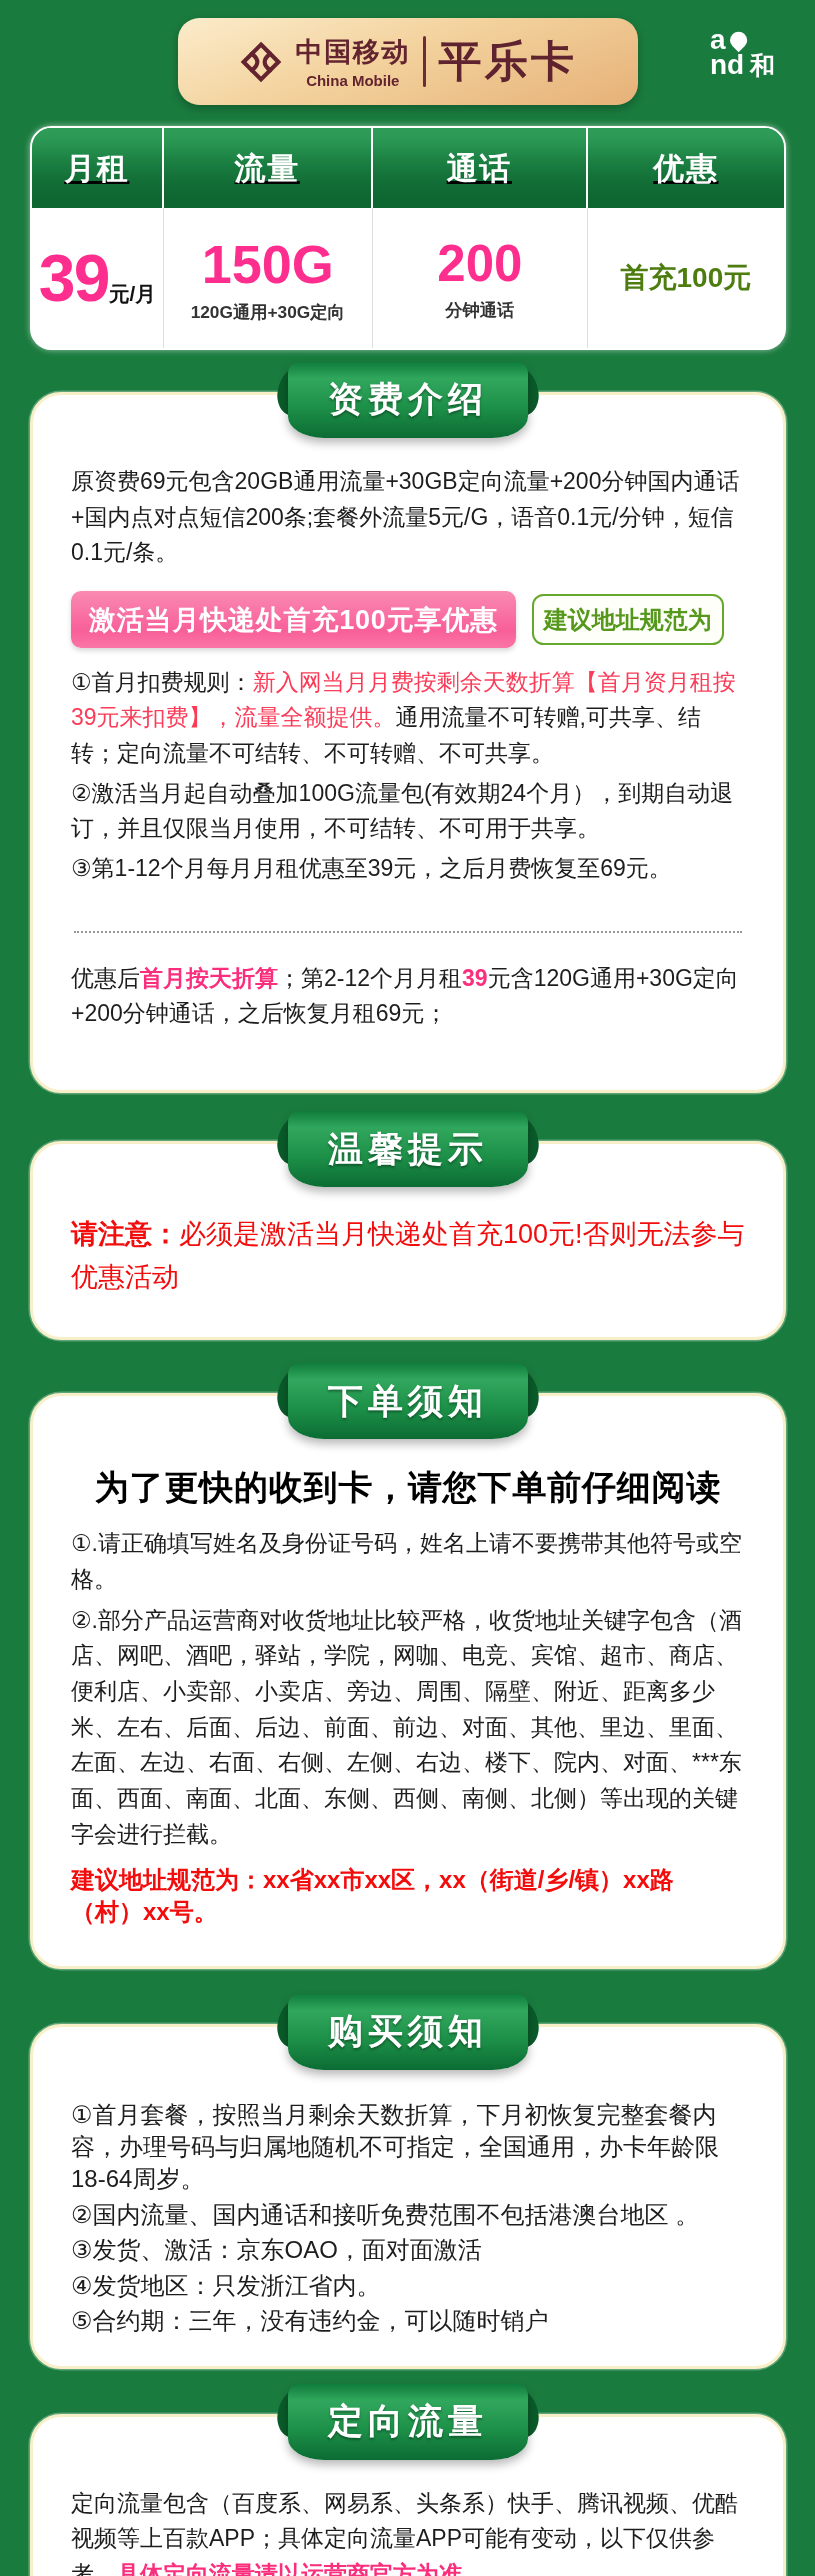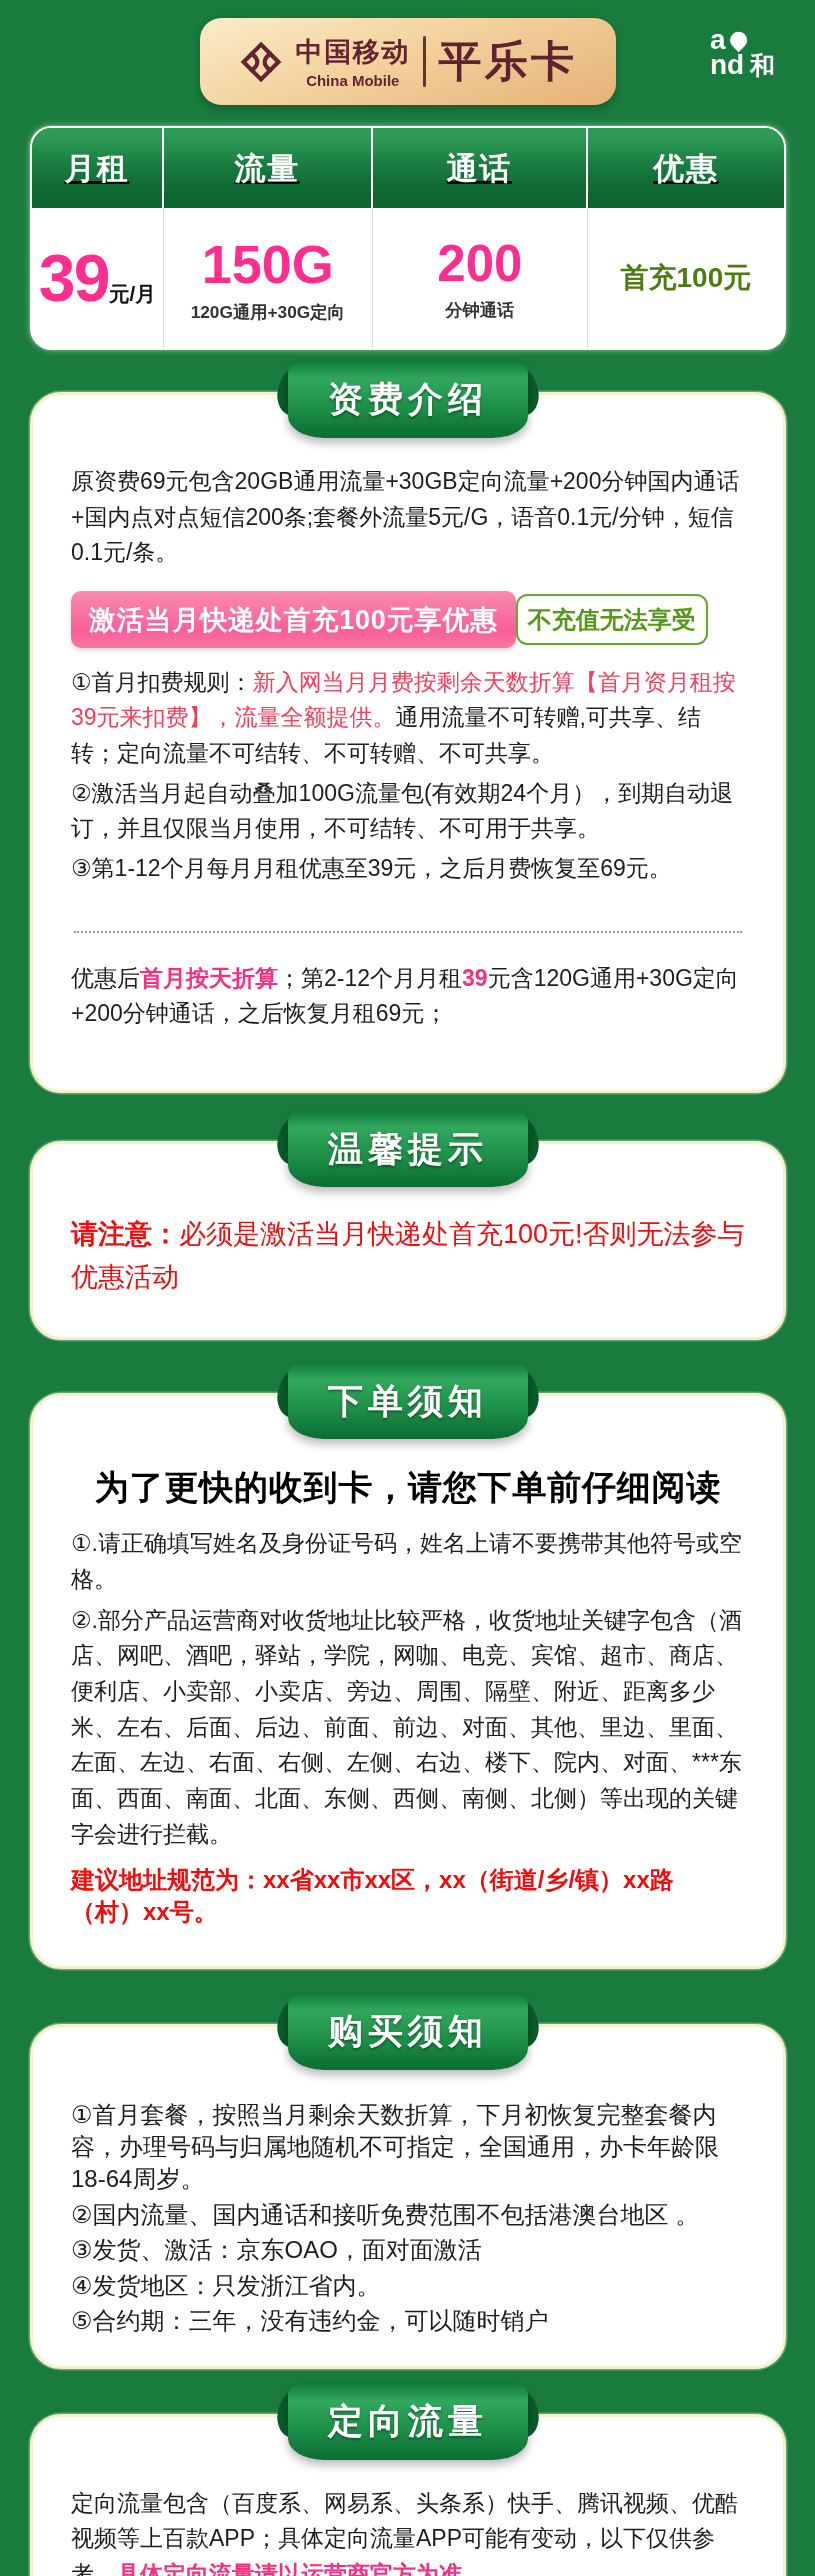--- a/index.html
+++ b/index.html
@@ -6,21 +6,21 @@
   html,body { width:816px; }
   body {
     height:2576px; overflow:hidden;
     background:#1a7b3e;
     font-family:"Liberation Sans","DejaVu Sans",sans-serif;
   }
   .page { position:relative; width:816px; height:2576px; }
 
   
   .badge {
-    width:416px; height:87px; margin:18px auto 0;
+    width:460px; height:87px; margin:18px auto 0;
     background:linear-gradient(160deg,#fbeccb 0%,#f3d29d 45%,#e6b178 100%);
     border-radius:21.4px; display:flex; align-items:center; justify-content:center; gap:13px;
     box-shadow:0 3.3px 8.2px rgba(0,0,0,.25);
   }
   .cm-logo { width:44px; height:44px; flex:0 0 auto; }
   .brand-text { text-align:center; color:#63232f; }
   .brand-cn { font-size:27px; font-weight:800; letter-spacing:1.6px; }
   .brand-en { font-size:15px; font-weight:600; margin-top:1.6px; }
   .badge-divider { width:2.5px; height:51px; background:#6d2c39; border-radius:1.6px; }
   .product-name { font-size:43px; font-weight:900; color:#5f2330; letter-spacing:3.3px; }
@@ -76,21 +76,21 @@
     position:relative; z-index:1; padding:69px 38px 38px;
     box-shadow:0 0 0 1.6px rgba(255,255,255,.3);
   }
 
   .para { font-size:23px; line-height:1.55; color:#1d1d1d; }
   .redish { color:#fb3b57; }
   .pinktext { color:#fb2e7e; font-weight:800; }
 
   
   .card-fees { min-height:692px; padding-bottom:58px; }
-  .banner-row { display:flex; align-items:center; gap:0; margin:20px 0 16.5px; }
+  .banner-row { display:flex; align-items:center; gap:16px; margin:20px 0 16.5px; }
   .pink-banner { background:linear-gradient(180deg,#fa8ab1 0%,#f85f99 70%,#fa76a5 100%);
     color:#fff; font-size:27px; font-weight:900; padding:10.7px 18px; border-radius:10px;
     white-space:nowrap; box-shadow:0 2.5px 5px rgba(0,0,0,.15); letter-spacing:0.8px;}
   .green-pill { border:2.5px solid #66a72e; color:#55981c; font-size:24px; font-weight:800;
     padding:7.4px 10px; border-radius:11.5px; white-space:nowrap; background:#fefff8;}
   .rules p { margin:4.1px 0; }
   .dotted-divider { border:none; border-top:2.5px dotted #979797; margin:44px 3.3px 28px; }
 
   
   .card-tips { min-height:175px; }
@@ -177,21 +177,21 @@
   <section class="sect" style="margin-top:11.5px">
     <div class="ribbon">
       <div class="bar">
           <span>资费介绍</span>
         </div>
     </div>
     <div class="card card-fees">
       <p class="para">原资费69元包含20GB通用流量+30GB定向流量+200分钟国内通话+国内点对点短信200条;套餐外流量5元/G，语音0.1元/分钟，短信0.1元/条。</p>
       <div class="banner-row">
         <span class="pink-banner">激活当月快递处首充100元享优惠</span>
-        <span class="green-pill">不充值无法享受</span>
+        <span class="green-pill">建议地址规范为</span>
       </div>
       <div class="rules">
         <p class="para"><span>①首月扣费规则：</span><span class="redish">新入网当月月费按剩余天数折算【首月资月租按39元来扣费】，流量全额提供。</span><span>通用流量不可转赠,可共享、结转；定向流量不可结转、不可转赠、不可共享。</span></p>
         <p class="para">②激活当月起自动叠加100G流量包(有效期24个月），到期自动退订，并且仅限当月使用，不可结转、不可用于共享。</p>
         <p class="para">③第1-12个月每月月租优惠至39元，之后月费恢复至69元。</p>
       </div>
       <hr class="dotted-divider">
       <p class="para"><span>优惠后</span><span class="pinktext">首月按天折算</span><span>；第2-12个月月租</span><span class="pinktext">39</span><span>元含120G通用+30G定向+200分钟通话，之后恢复月租69元；</span></p>
     </div>
   </section>

